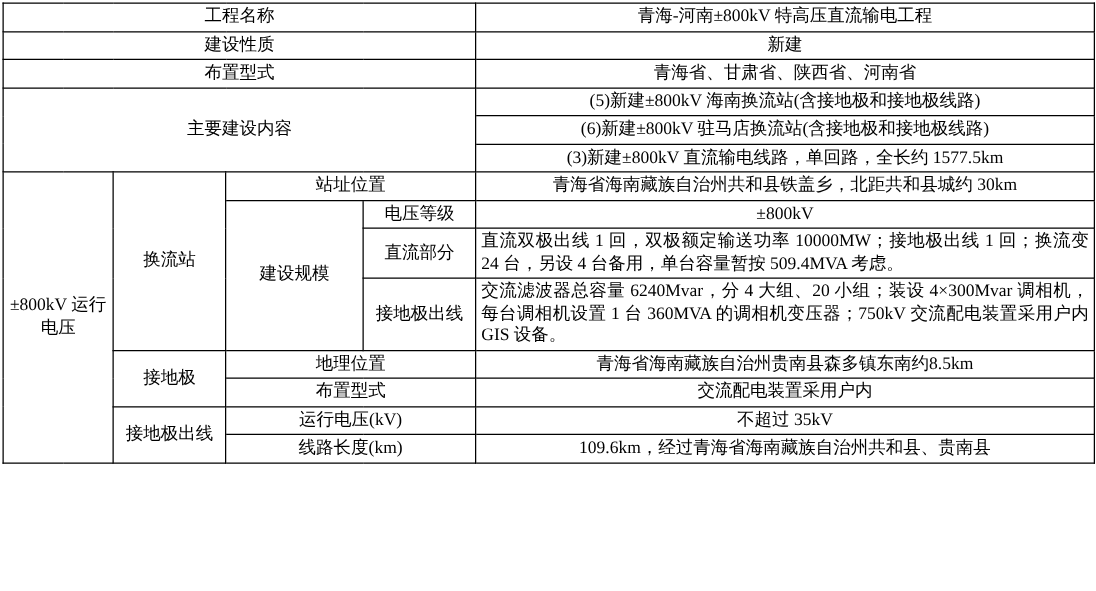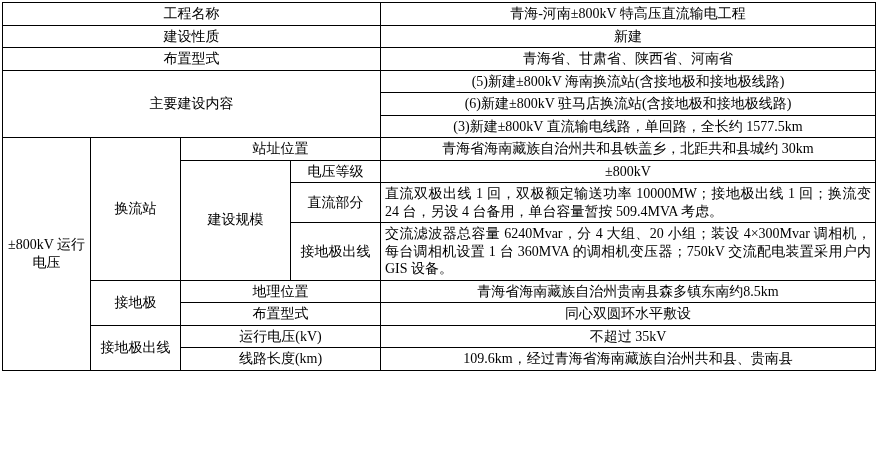--- a/index.html
+++ b/index.html
@@ -106,21 +106,21 @@
         <td class="j">交流滤波器总容量 6240Mvar，分 4 大组、20 小组；装设 4×300Mvar 调相机，每台调相机设置 1 台 360MVA 的调相机变压器；750kV 交流配电装置采用户内 GIS 设备。</td>
       </tr>
 
       <tr>
         <td class="c vert-label" rowspan="2">接地极</td>
         <td class="c" colspan="2">地理位置</td>
         <td class="c">青海省海南藏族自治州贵南县森多镇东南约8.5km</td>
       </tr>
       <tr>
         <td class="c" colspan="2">布置型式</td>
-        <td class="c">同心双圆环水平敷设</td>
+        <td class="c">交流配电装置采用户内</td>
       </tr>
       <tr>
         <td class="c vert-label" rowspan="2">接地极出线</td>
         <td class="c" colspan="2">运行电压(kV)</td>
         <td class="c">不超过 35kV</td>
       </tr>
       <tr>
         <td class="c" colspan="2">线路长度(km)</td>
         <td class="c">109.6km，经过青海省海南藏族自治州共和县、贵南县</td>
       </tr>

